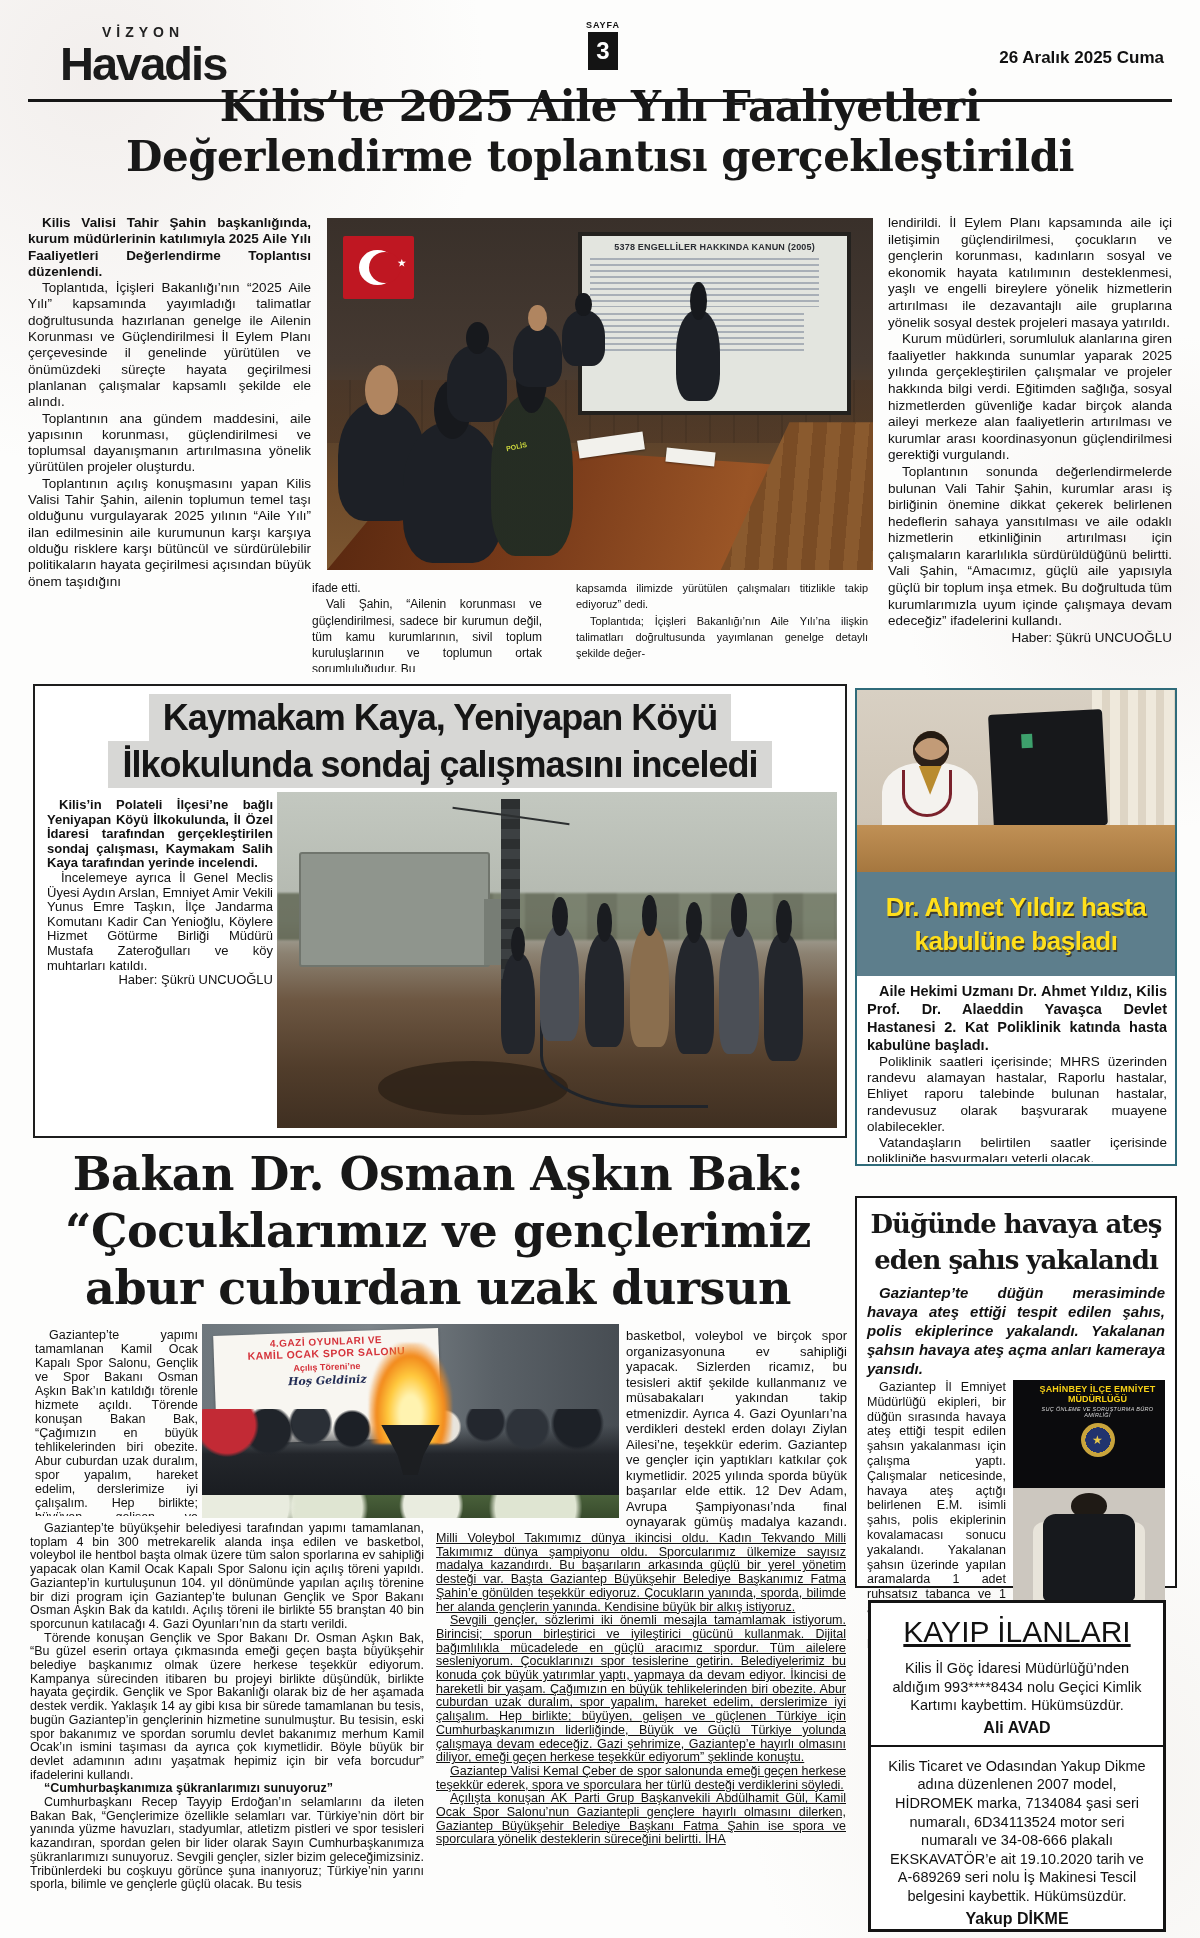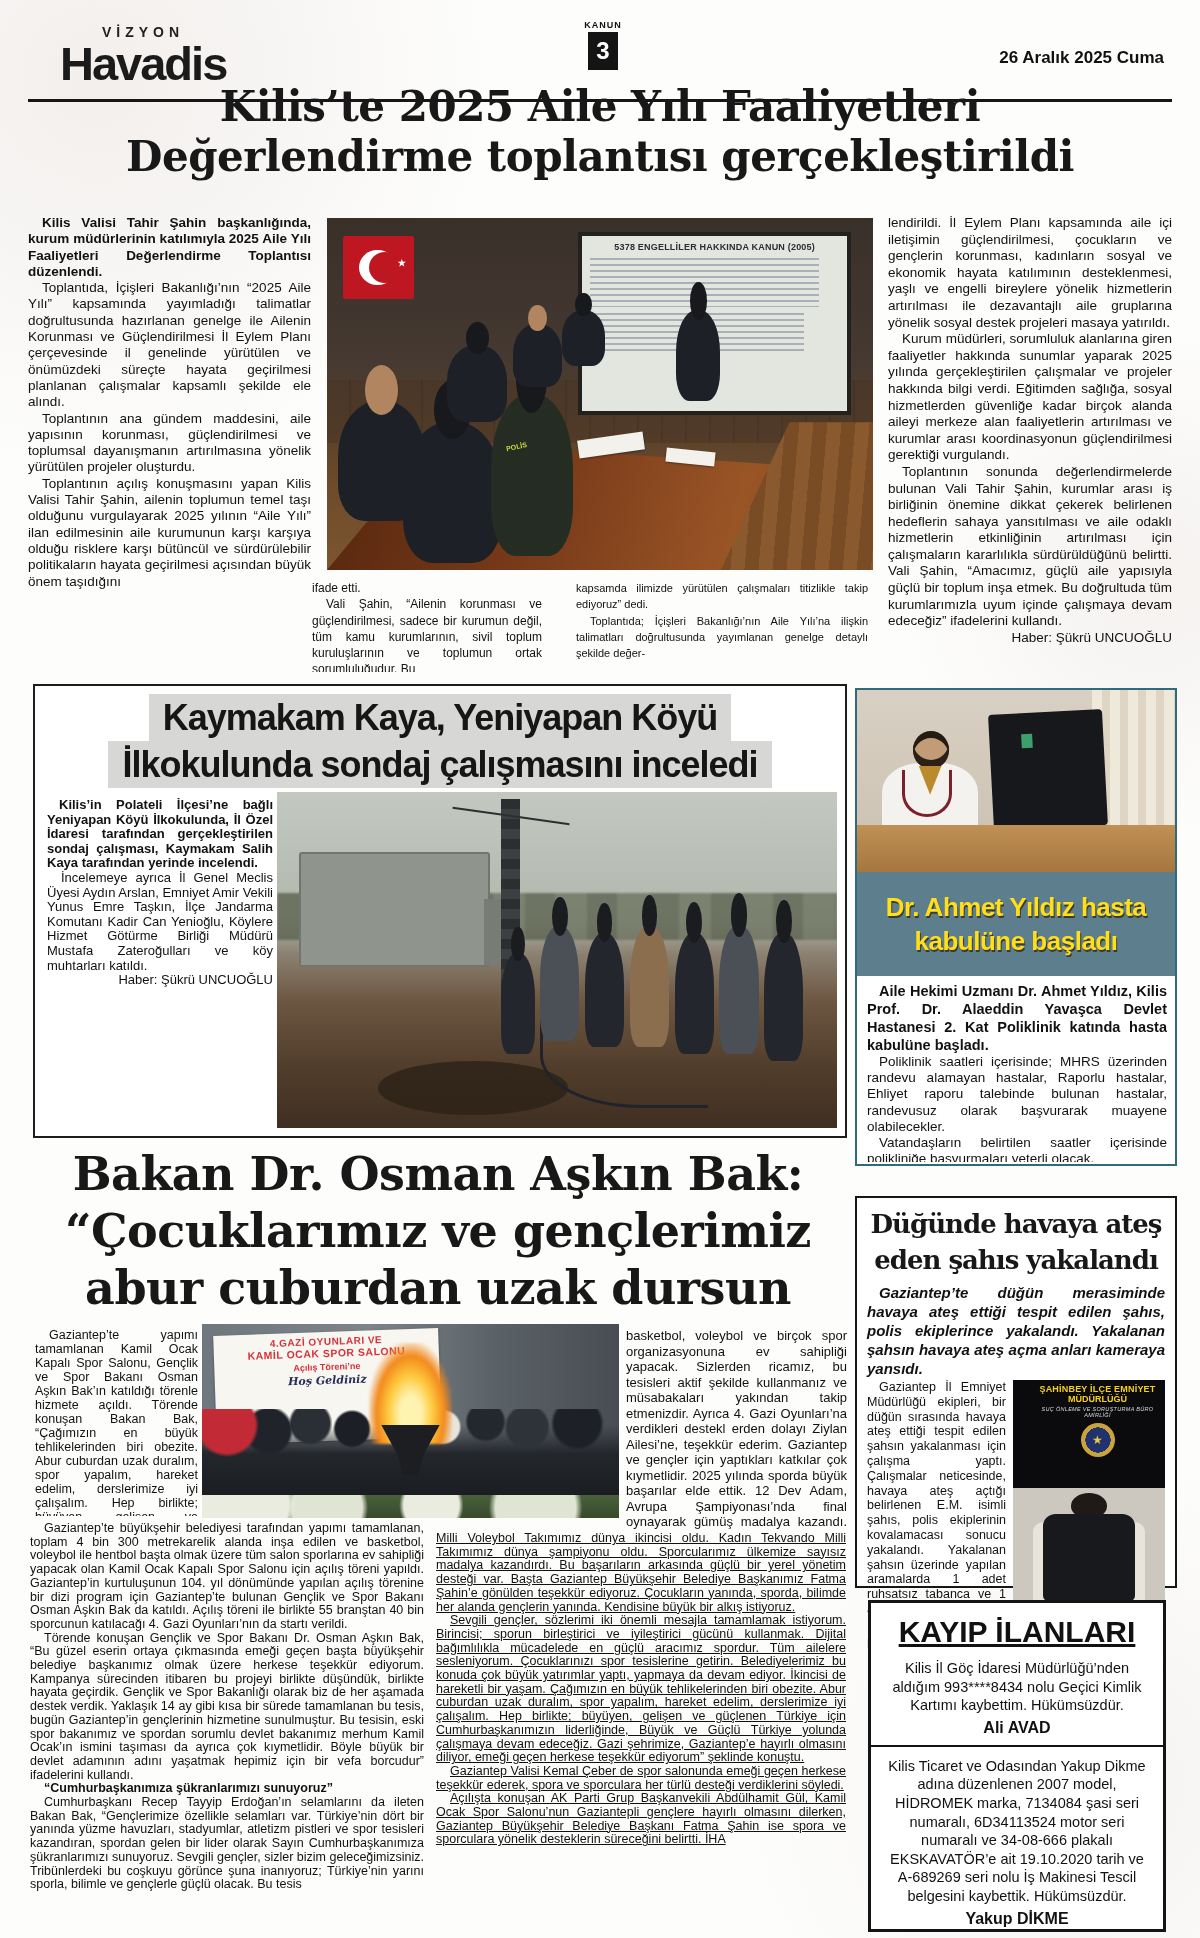--- a/index.html
+++ b/index.html
@@ -157,37 +157,37 @@
   .p5-board .b3 { color:#d9d9d9; font-style:italic; font-size:5.5px; margin-top:2px; letter-spacing:.3px; }
   .p5-emblem { margin:5px auto 0; width:34px; height:34px; border-radius:50%; background:radial-gradient(circle,#21336e 0 52%,#c9a43c 53% 100%);
     color:#e8c84a; font-size:12px; line-height:34px; text-align:center; }
   .p5-man { position:relative; width:100%; height:52%; }
   .p5-man::before { content:""; position:absolute; left:38%; top:4%; width:24%; height:22%; border-radius:50%; background:#1f1a15; }
   .p5-man::after { content:""; position:absolute; left:20%; top:22%; width:60%; height:74%; border-radius:14% 14% 6% 6%; background:#17191d;
     box-shadow:-12px 6px 0 -2px #e8e4da, 12px 6px 0 -2px #e8e4da; }
 
   
   .a6-box { position:absolute; left:868px; top:1600px; width:298px; height:332px; border:3px solid #141414; background:#fff; padding:8px 12px; text-align:center; }
-  .a6-title { font-size:30px; font-weight:bold; letter-spacing:0; text-decoration:underline; margin:4px 0 10px; }
+  .a6-title { font-size:30px; font-weight:normal; letter-spacing:0; text-decoration:underline; margin:4px 0 10px; }
   .a6-text { font-size:14.5px; line-height:18.6px; }
   .a6-signer { font-size:16px; font-weight:bold; margin:4px 0 8px; }
   .a6-div { border:none; border-top:2px solid #141414; margin:6px -12px 10px; }
 </style>
 </head>
 <body>
 
 <div class="page">
 
   <header class="masthead">
     <div class="logo">
       <div class="logo-top">VİZYON</div>
       <div class="logo-main">Havadis</div>
     </div>
     <div class="sayfa">
-      <div class="sayfa-label">KANUN</div>
+      <div class="sayfa-label">SAYFA</div>
       <div class="sayfa-box">3</div>
     </div>
     <div class="date">26 Aralık 2025 Cuma</div>
   </header>
 
   <h1 class="serif-head a1-head">
     <span>Kilis’te 2025 Aile Yılı Faaliyetleri</span>
     <span>Değerlendirme toplantısı gerçekleştirildi</span>
   </h1>
 

